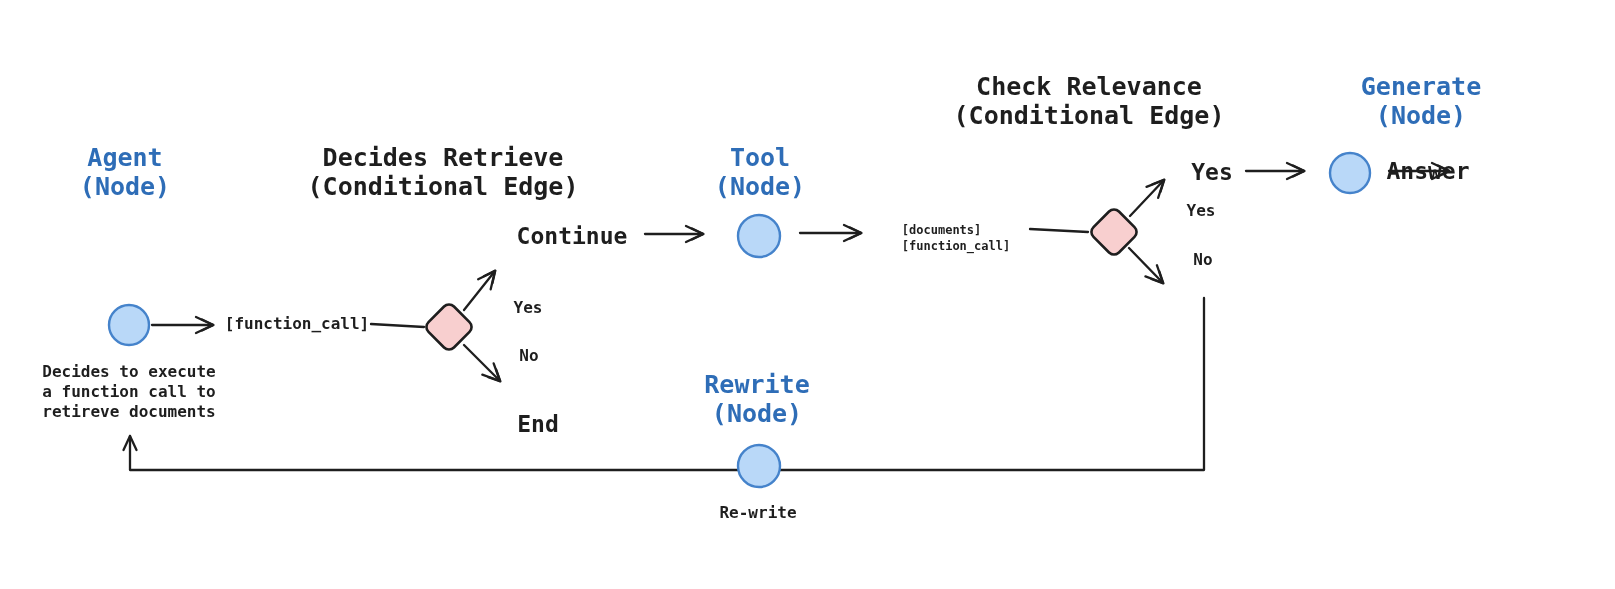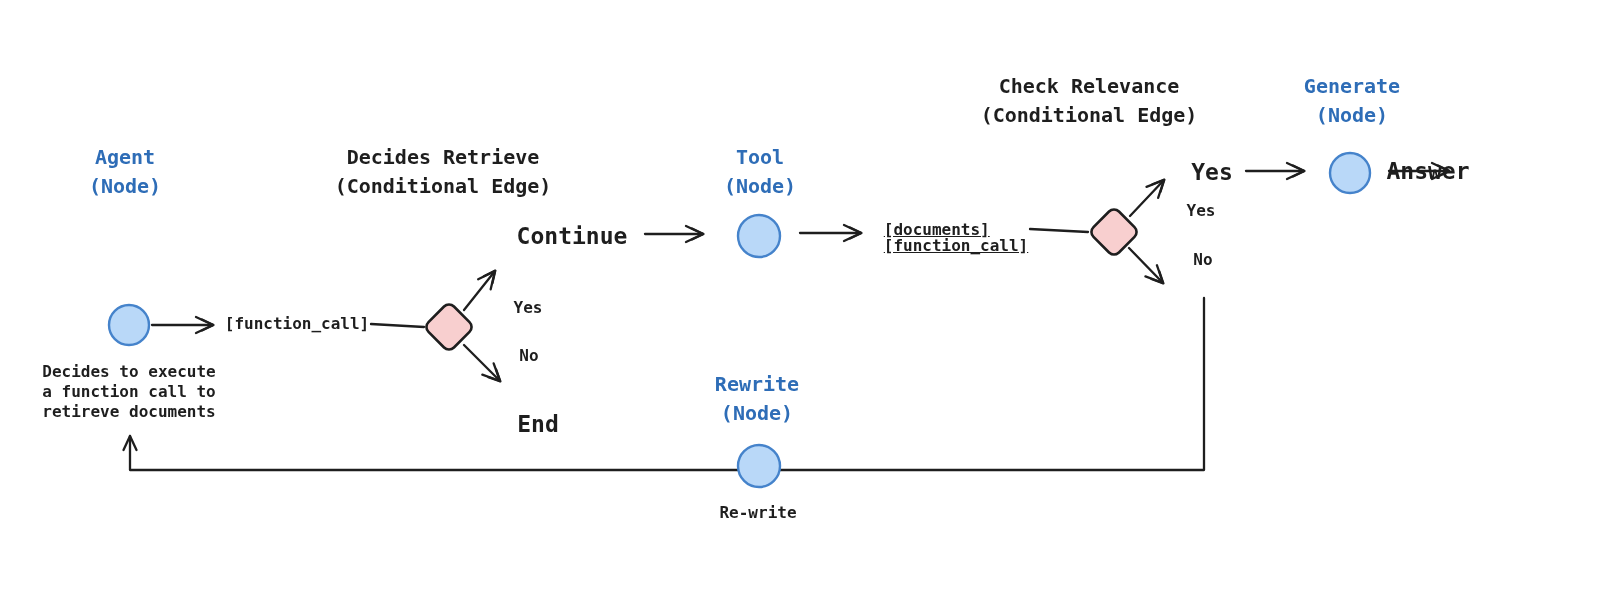--- a/index.html
+++ b/index.html
@@ -14,28 +14,28 @@
   html,body{margin:0;padding:0;}
   .canvas{
     position:relative;
     width:1615px;height:589px;
     background:var(--background);
     font-family:"DejaVu Sans Mono","Liberation Mono",monospace;
     overflow:hidden;
   }
   .layer{position:absolute;left:0;top:0;}
   .t,.c{position:absolute;font-weight:bold;color:var(--ink);}
-  .t{transform:translateX(-50%);text-align:center;font-size:20px;line-height:29px;white-space:nowrap;}
+  .t{transform:translateX(-50%);text-align:center;font-size:25px;line-height:29px;white-space:nowrap;}
   .t span{display:block;}
   .c{transform:translate(-50%,-50%);white-space:nowrap;text-align:left;}
   .c span{display:block;}
   .blue{color:var(--title-blue);}
   .big{font-size:23px;line-height:26px;}
   .small{font-size:16px;line-height:20px;}
-  .docs{font-size:16px;line-height:16px;text-decoration:underline;}
+  .docs{font-size:12px;line-height:16px;}
   circle.node{fill:var(--node-fill);stroke:var(--node-stroke);stroke-width:2.4;}
   rect.decision{fill:var(--decision-fill);stroke:var(--decision-stroke);stroke-width:2.6;}
   .ink-line{fill:none;stroke:var(--ink);stroke-width:2.3;stroke-linecap:round;stroke-linejoin:round;}
 </style>
 </head>
 <body>
 
 <div class="canvas">
 
   <svg class="layer" width="1615" height="589" viewBox="0 0 1615 589">
@@ -84,21 +84,21 @@
     <span>(Conditional Edge)</span>
   </div>
   <div class="t blue" style="left:760px;top:143px">
     <span>Tool</span>
     <span>(Node)</span>
   </div>
   <div class="t" style="left:1089px;top:72px">
     <span>Check Relevance</span>
     <span>(Conditional Edge)</span>
   </div>
-  <div class="t blue" style="left:1352px;top:72px">
+  <div class="t blue" style="left:1421px;top:72px">
     <span>Generate</span>
     <span>(Node)</span>
   </div>
   <div class="t blue" style="left:757px;top:370px">
     <span>Rewrite</span>
     <span>(Node)</span>
   </div>
 
   <div class="c small" style="left:297px;top:324px">[function_call]</div>
   <div class="c big" style="left:572px;top:236px">Continue</div>

